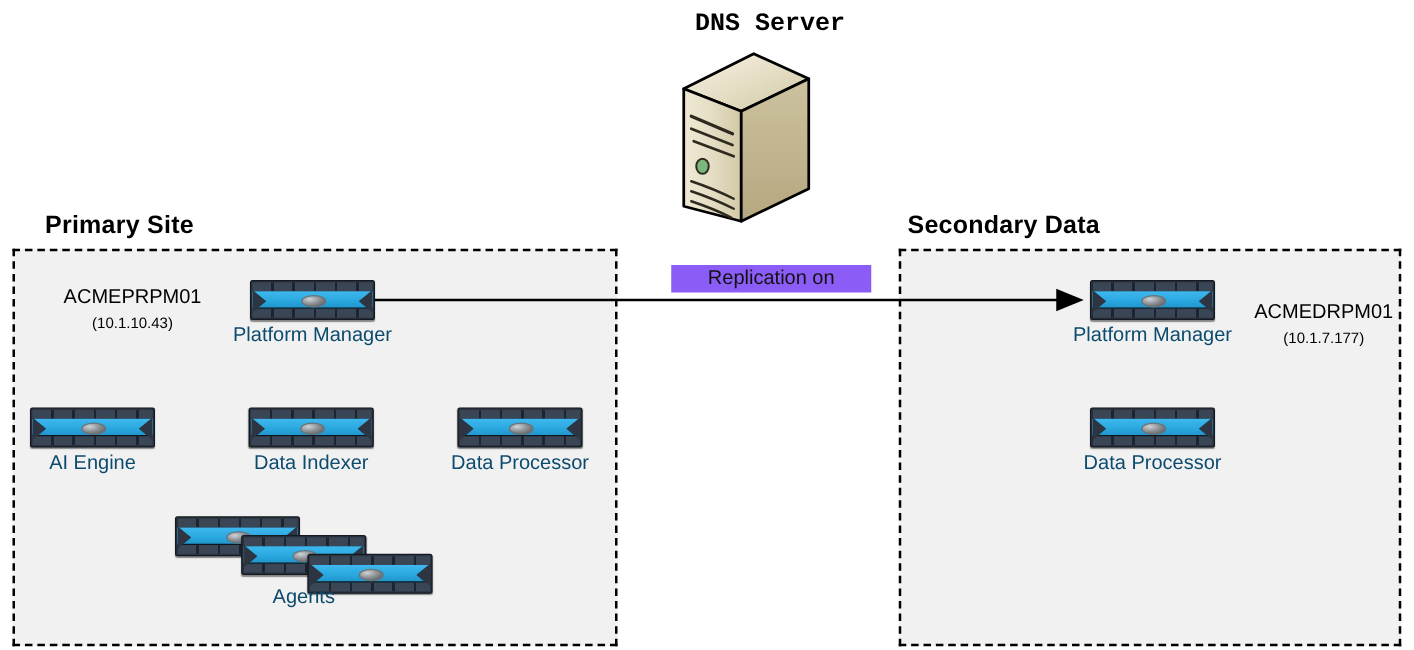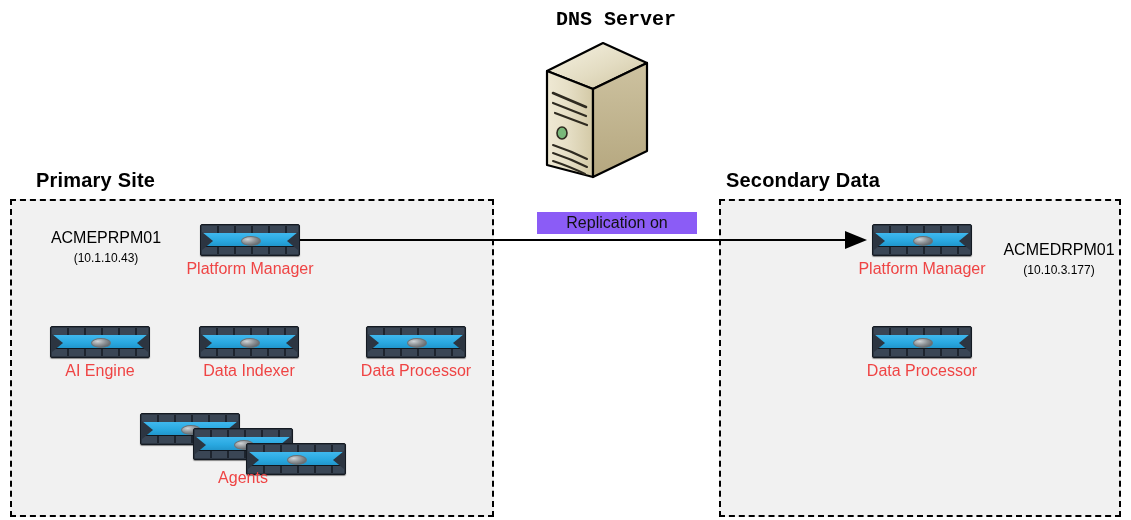--- a/index.html
+++ b/index.html
@@ -30,21 +30,21 @@
   #primary-site-title{left:36px;top:169px;}
   #secondary-site-title{left:726px;top:169px;}
 
   
   .node{position:absolute;}
   .node-label{
     position:absolute;left:50%;transform:translateX(-50%);
     top:36px;
     font-size:16px;
     white-space:nowrap;
-    color:#ef4444;
+    color:#0c4a6e;
   }
 
   
   .dev{
     position:relative;
     width:100px;height:32px;
     box-sizing:border-box;
     border:1px solid #141a22;
     background:#2c3541;
     border-radius:2px;
@@ -171,21 +171,21 @@
     <div class="rail top"></div>
       <div class="band"></div>
       <div class="rail bot"></div>
     <div class="chev-l"></div>
       <div class="chev-r"></div>
       <div class="eye"></div>
   </div>
   <div class="node-label">Platform Manager</div>
 </div>
 
-<div class="node" style="left:50px;top:326px;text-align:right;">
+<div class="node" style="left:24px;top:326px;text-align:right;">
   <div class="dev">
     <div class="rail top"></div>
       <div class="band"></div>
       <div class="rail bot"></div>
     <div class="chev-l"></div>
       <div class="chev-r"></div>
       <div class="eye"></div>
   </div>
   <div class="node-label">AI Engine</div>
 </div>
@@ -242,21 +242,21 @@
     </div>
   </div>
   <div class="node-label" style="top:56px;left:103px;">Agents</div>
 </div>
 
 <div id="secondary-site-title" class="site-title">Secondary Data</div>
 <div id="secondary-site-box" class="site-box"></div>
 
 <div id="secondary-host" class="host-ann">
   <span class="hn">ACMEDRPM01</span>
-  <span class="ip">(10.10.3.177)</span>
+  <span class="ip">(10.1.7.177)</span>
 </div>
 
 <div class="node" style="left:872px;top:224px;">
   <div class="dev">
     <div class="rail top"></div>
       <div class="band"></div>
       <div class="rail bot"></div>
     <div class="chev-l"></div>
       <div class="chev-r"></div>
       <div class="eye"></div>

